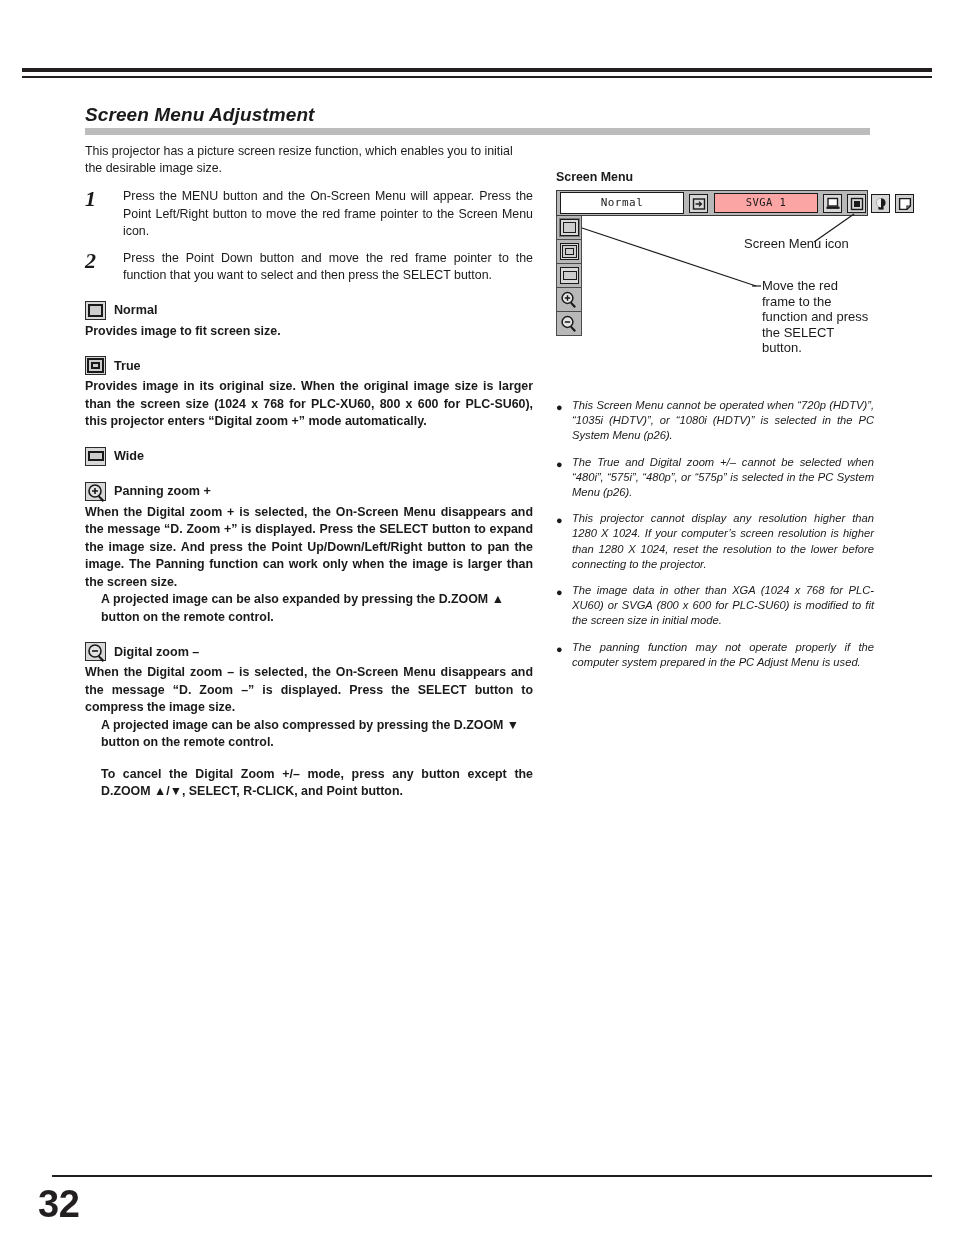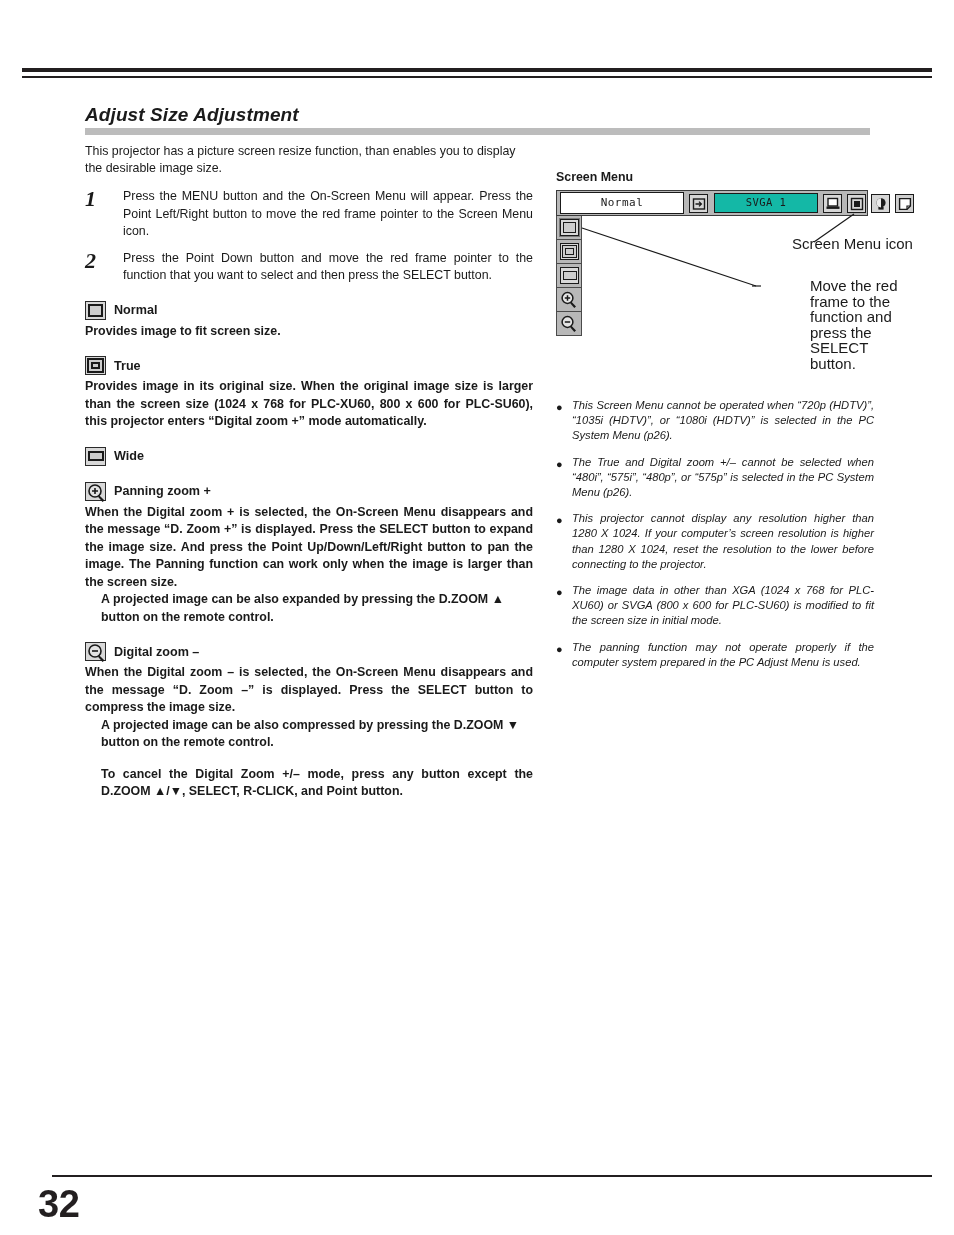--- a/index.html
+++ b/index.html
@@ -179,21 +179,21 @@
     border: 1.5px solid #1a1a1a;
     background: #d6d6d6;
     margin-left: 5px;
     position: relative;
     flex: 0 0 auto;
   }
   .mb-sys {
     flex: 0 0 104px;
     height: 20px;
     margin-left: 6px;
-    background: #14b8a6;
+    background: #fca5a5;
     border: 1.5px solid #1a1a1a;
     box-sizing: border-box;
     font-family: "DejaVu Sans Mono", monospace;
     font-size: 10.5px;
     line-height: 17px;
     text-align: center;
     letter-spacing: .4px;
   }
   .mb-icon.sel { background: #cfcfcf; }
   .mb-icon svg { position: absolute; left: 0; top: 0; }
@@ -227,24 +227,23 @@
   }
   .cell-normal .si .r1 { left: 2px; top: 2px; right: 2px; bottom: 2px; }
   .cell-true   .si .r1 { left: 1px; top: 1px; right: 1px; bottom: 1px; }
   .cell-true   .si .r2 { left: 4px; top: 4px; right: 4px; bottom: 4px; }
   .cell-wide   .si .r1 { left: 1.5px; top: 3px; right: 1.5px; bottom: 3px; }
   .cell-zoom svg { position: absolute; left: 2px; top: 2px; }
   .cell-sel .si { outline: 1px solid #7a7a7a; }
 
   .callout-label {
     position: absolute;
-    font-size: 15px;
+    font-size: 13px;
     line-height: 15.5px;
     color: #1a1a1a;
-    margin-left: 48px;
   }
   .callout-svg {
     position: absolute;
     left: 0; top: 0;
     pointer-events: none;
   }
 
   
   .notes {
     position: absolute;
@@ -284,26 +283,26 @@
     color: #231f20;
     letter-spacing: -.5px;
   }
 </style>
 </head>
 <body>
 
 <div class="rule-thick"></div>
 <div class="rule-thin"></div>
 
-<div class="section-title">Adjust Size Adjustment</div>
+<div class="section-title">Screen Menu Adjustment</div>
 <div class="title-bar"></div>
 
 <div class="col-left">
 
-  <div class="intro">This projector has a picture screen resize function, than enables you to display the desirable image size.</div>
+  <div class="intro">This projector has a picture screen resize function, which enables you to initial the desirable image size.</div>
 
   <div class="step">
     <div class="step-num">1</div>
     <div class="step-body">Press the MENU button and the On-Screen Menu will appear. Press the Point Left/Right button to move the red frame pointer to the Screen Menu icon.</div>
   </div>
 
   <div class="step">
     <div class="step-num">2</div>
     <div class="step-body">Press the Point Down button and move the red frame pointer to the function that you want to select and then press the SELECT button.</div>
   </div>

